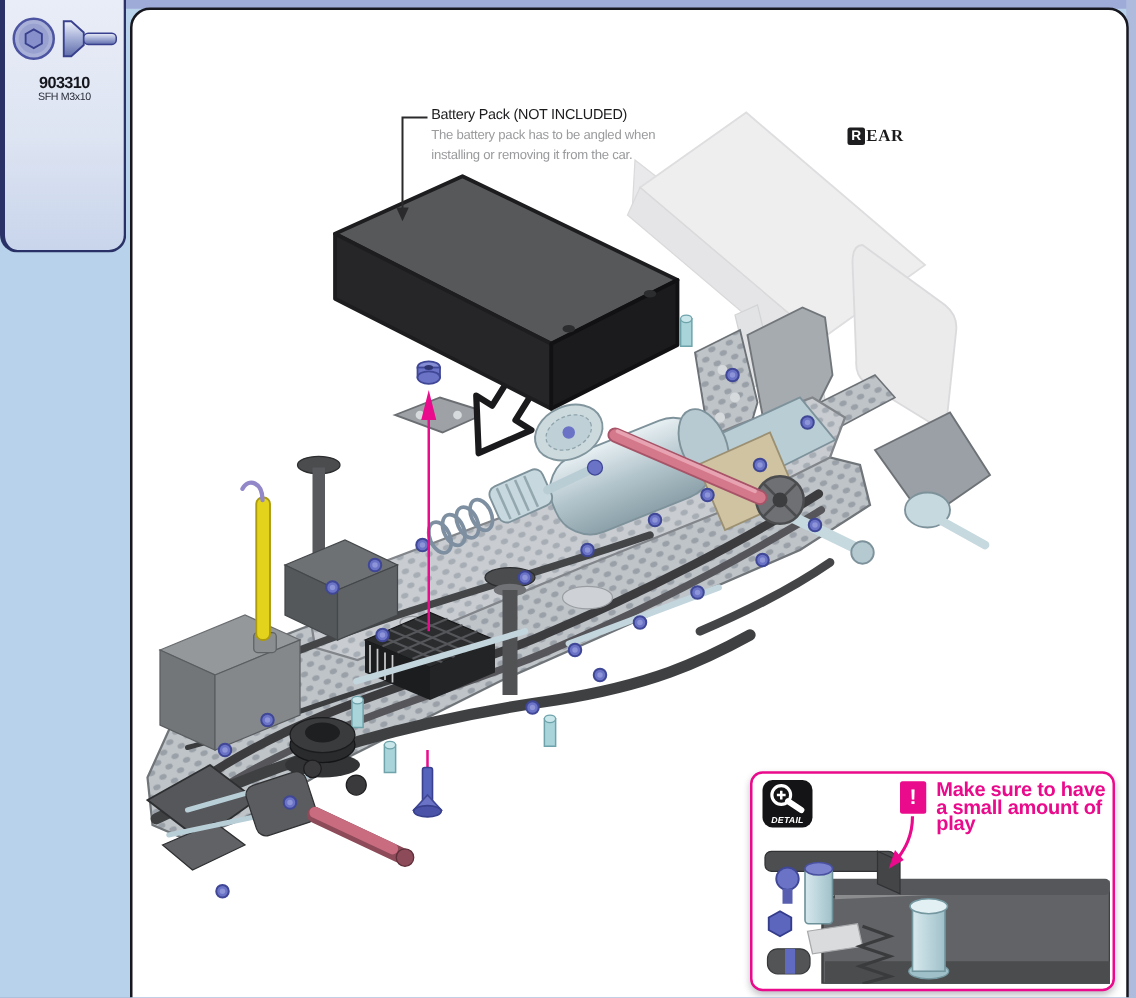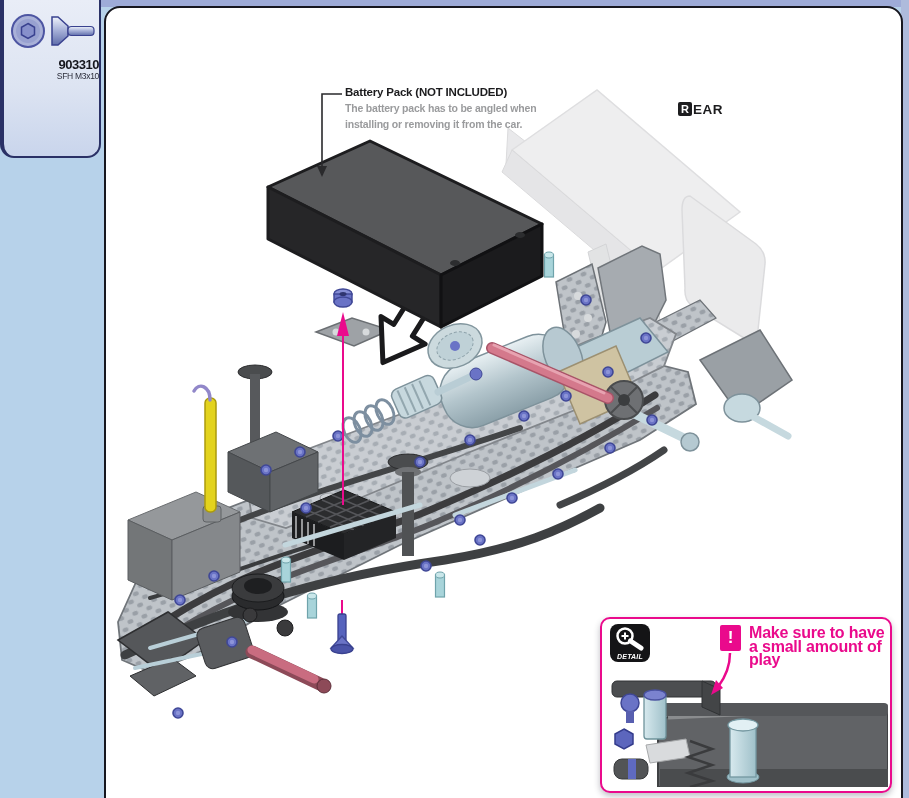--- a/index.html
+++ b/index.html
@@ -5,37 +5,37 @@
   html,body{margin:0;padding:0;background:#8ea0c8;}
   .stage{position:relative;width:909px;height:798px;overflow:hidden;
          font-family:"Liberation Sans",sans-serif;background:#b7d2ea;}
   .top-strip{position:absolute;left:0;top:0;width:909px;height:7px;background:#9eabd8;z-index:1;}
   .right-strip{position:absolute;right:0;top:0;width:8px;height:798px;background:#aebbdc;z-index:1;}
   .left-strip{position:absolute;left:0;top:0;width:104px;height:798px;background:#b7d2ea;z-index:1;}
   .card{position:absolute;left:104px;top:6px;width:795px;height:812px;background:#ffffff;
         border:2.5px solid #17171f;border-radius:16px;z-index:2;}
   .art{position:absolute;left:0;top:0;z-index:3;pointer-events:none;}
   
-  .parts-panel{position:absolute;left:0;top:0;width:101px;height:158px;z-index:4;
+  .parts-panel{position:absolute;left:0;top:0;width:101px;height:202px;z-index:4;
         background:linear-gradient(180deg,#e9edf7 0%,#dde4f2 55%,#c9d5ec 100%);
         border:2px solid #2a3166;border-top:none;border-radius:0 0 14px 14px;
-        border-left-width:4px;box-sizing:border-box;text-align:right;}
+        border-left-width:4px;box-sizing:border-box;text-align:center;}
   .part-block{margin-top:6px;}
   .part-num{font-size:13px;font-weight:bold;color:#15161d;letter-spacing:-0.5px;line-height:13px;}
   .part-code{font-size:8.5px;font-weight:normal;color:#2b2d3a;letter-spacing:-0.3px;line-height:10px;}
   
-  .anno-batt-title{position:absolute;left:345px;top:86px;font-size:11.5px;font-weight:bold;
+  .anno-batt-title{position:absolute;left:345px;top:86px;font-size:11.5px;font-weight:normal;
         color:#1b1b1d;white-space:nowrap;z-index:4;letter-spacing:-0.2px;}
   .anno-batt-body{position:absolute;left:345px;top:101px;width:192px;font-size:10.5px;
-        font-weight:bold;color:#9a9b9d;line-height:15.5px;z-index:4;letter-spacing:-0.2px;}
+        font-weight:normal;color:#9a9b9d;line-height:15.5px;z-index:4;letter-spacing:-0.2px;}
   .rear-label{position:absolute;left:678px;top:100px;z-index:4;font-weight:bold;color:#1b1b1d;}
   .rear-r{display:inline-block;background:#1d1d1f;color:#ffffff;font-size:11px;font-weight:bold;
         width:14px;height:14px;line-height:14px;text-align:center;border-radius:2px;
         vertical-align:1px;margin-right:1px;}
-  .rear-rest{font-size:13.5px;letter-spacing:0.5px;}
+  .rear-rest{font-size:13.5px;letter-spacing:0.5px;font-family:Liberation Serif, serif;}
   
   .inset{position:absolute;left:600px;top:617px;width:288px;height:172px;background:#ffffff;
         border:2px solid #ea0a8c;border-radius:10px;z-index:4;overflow:hidden;
         box-shadow:0 3px 6px rgba(40,40,60,0.30);}
   .inset-art{position:absolute;left:0;top:0;}
   .detail-icon{position:absolute;left:8px;top:5px;width:40px;height:38px;background:#141416;
         border-radius:8px;}
   .detail-text{position:absolute;bottom:2px;width:100%;text-align:center;color:#ffffff;
         font-size:7px;font-weight:bold;font-style:italic;letter-spacing:0.2px;}
   .warn-box{position:absolute;left:118px;top:6px;width:21px;height:26px;background:#ea0a8c;

